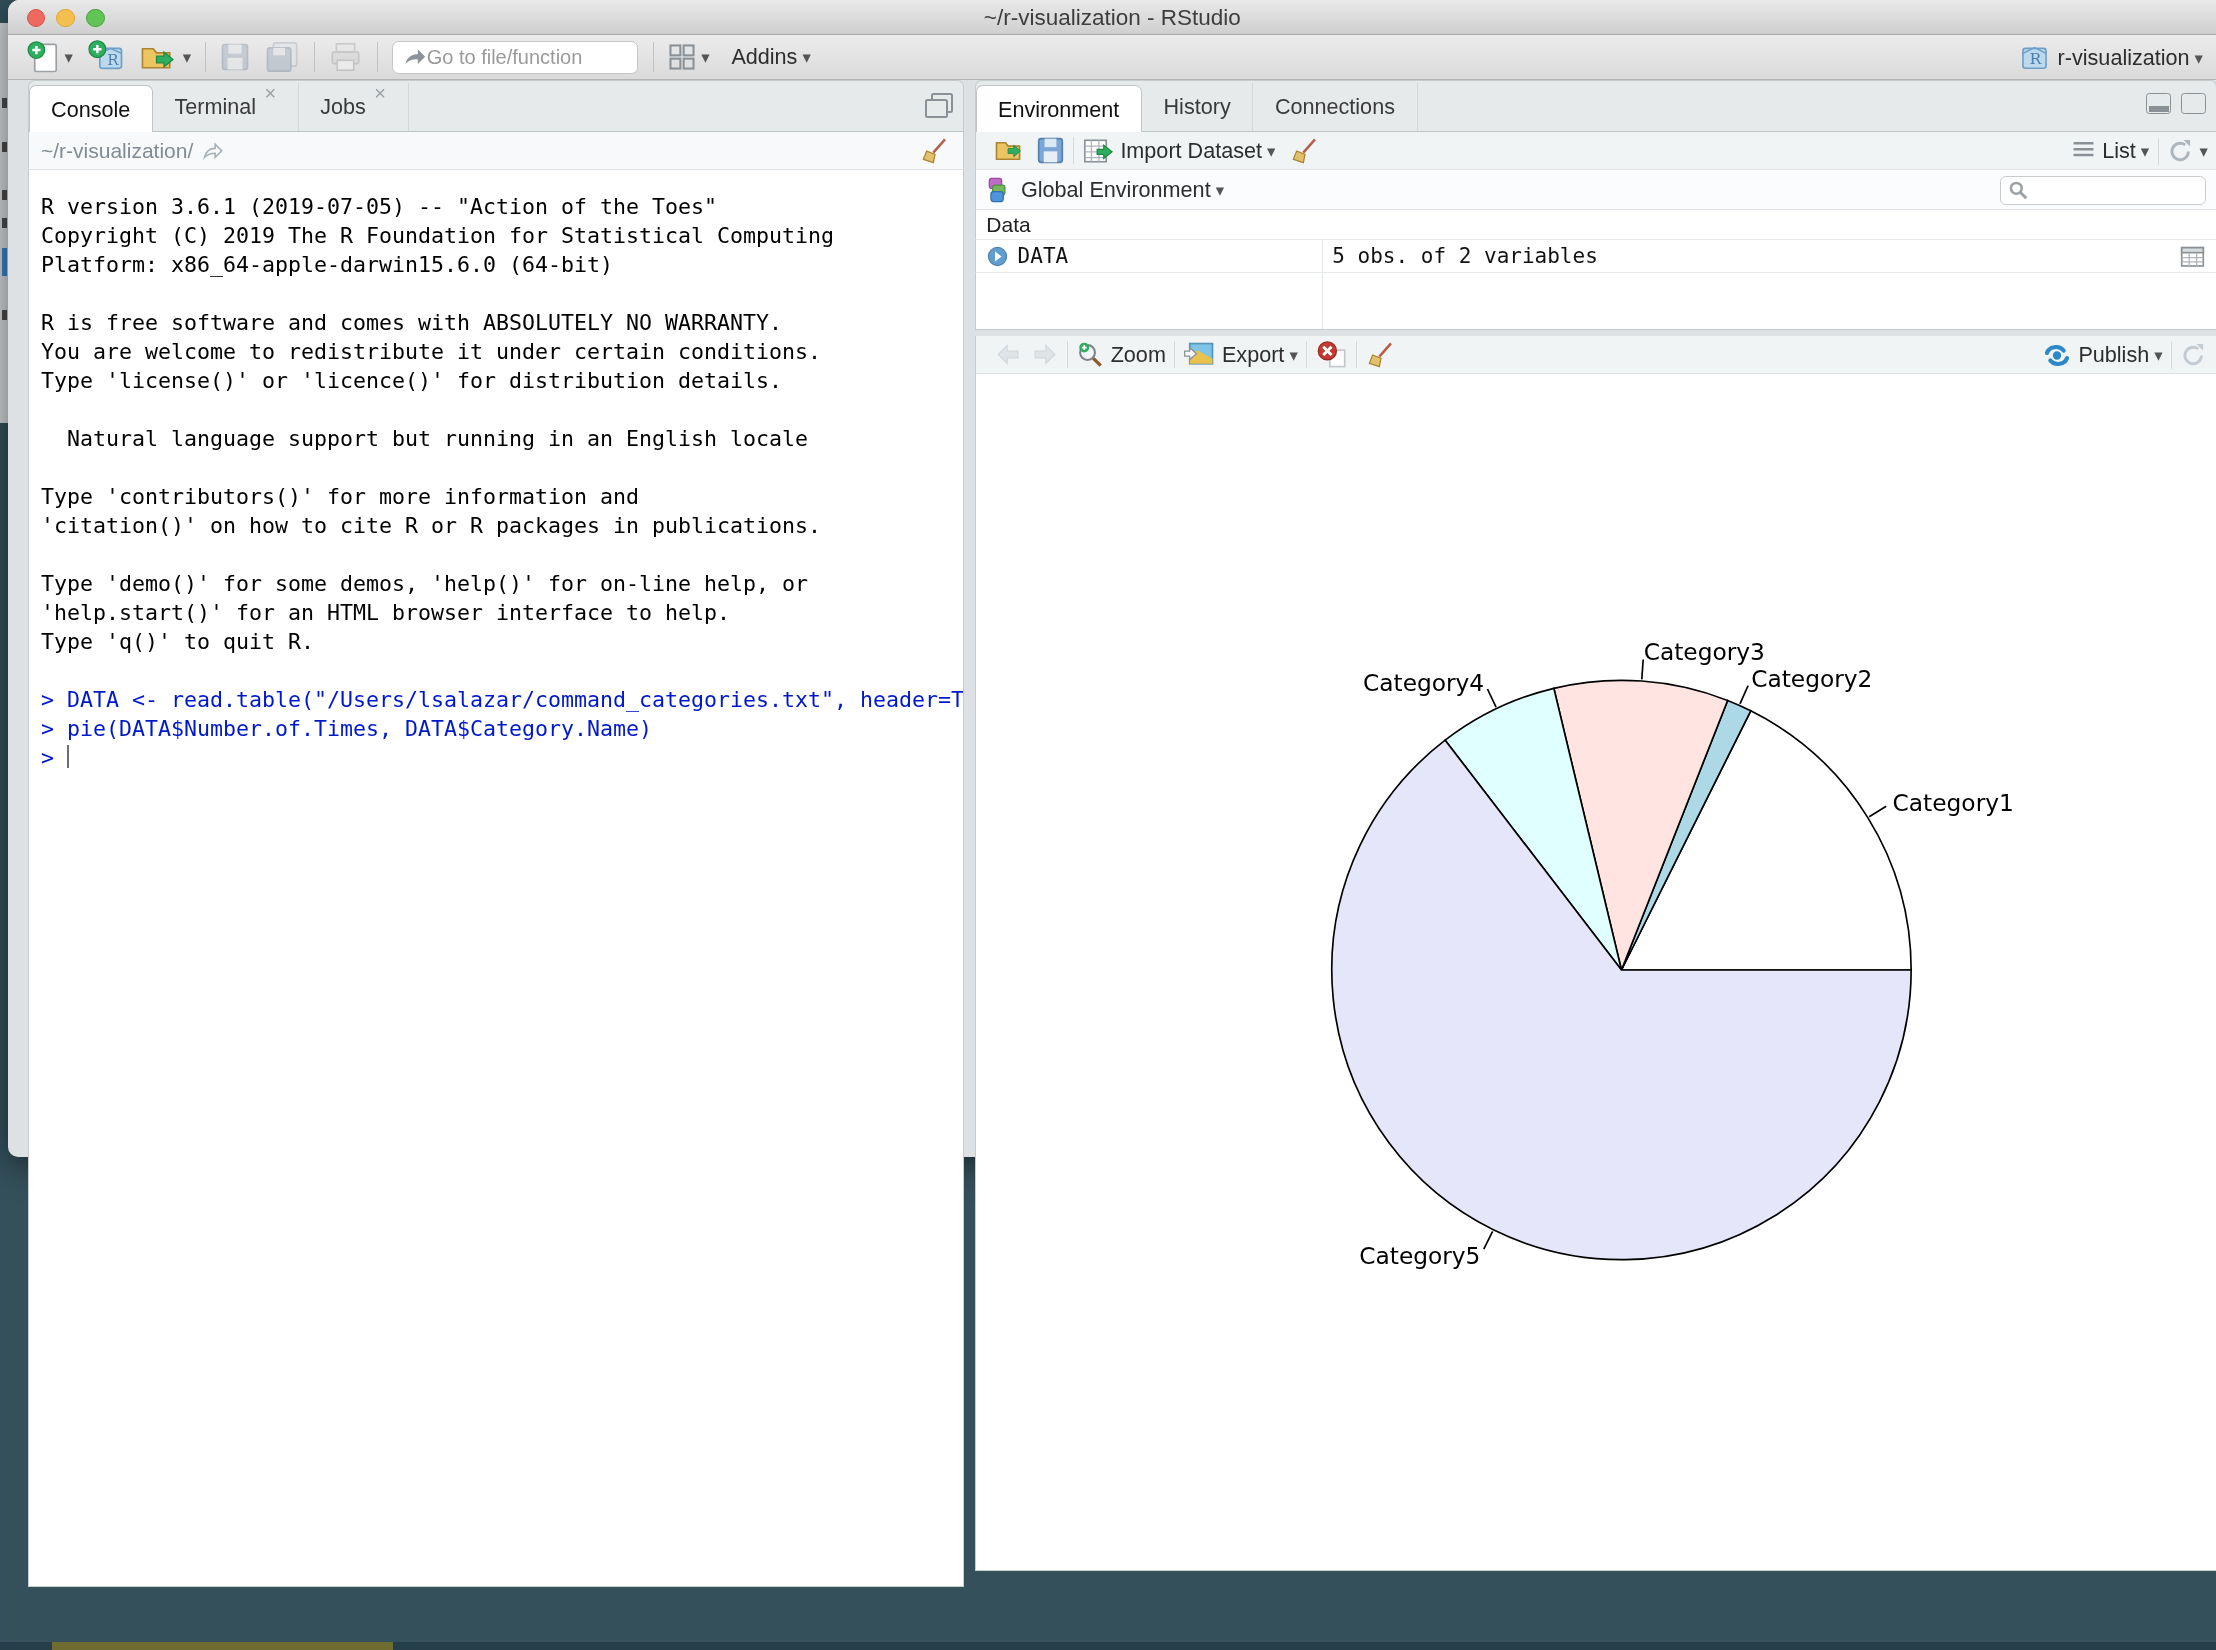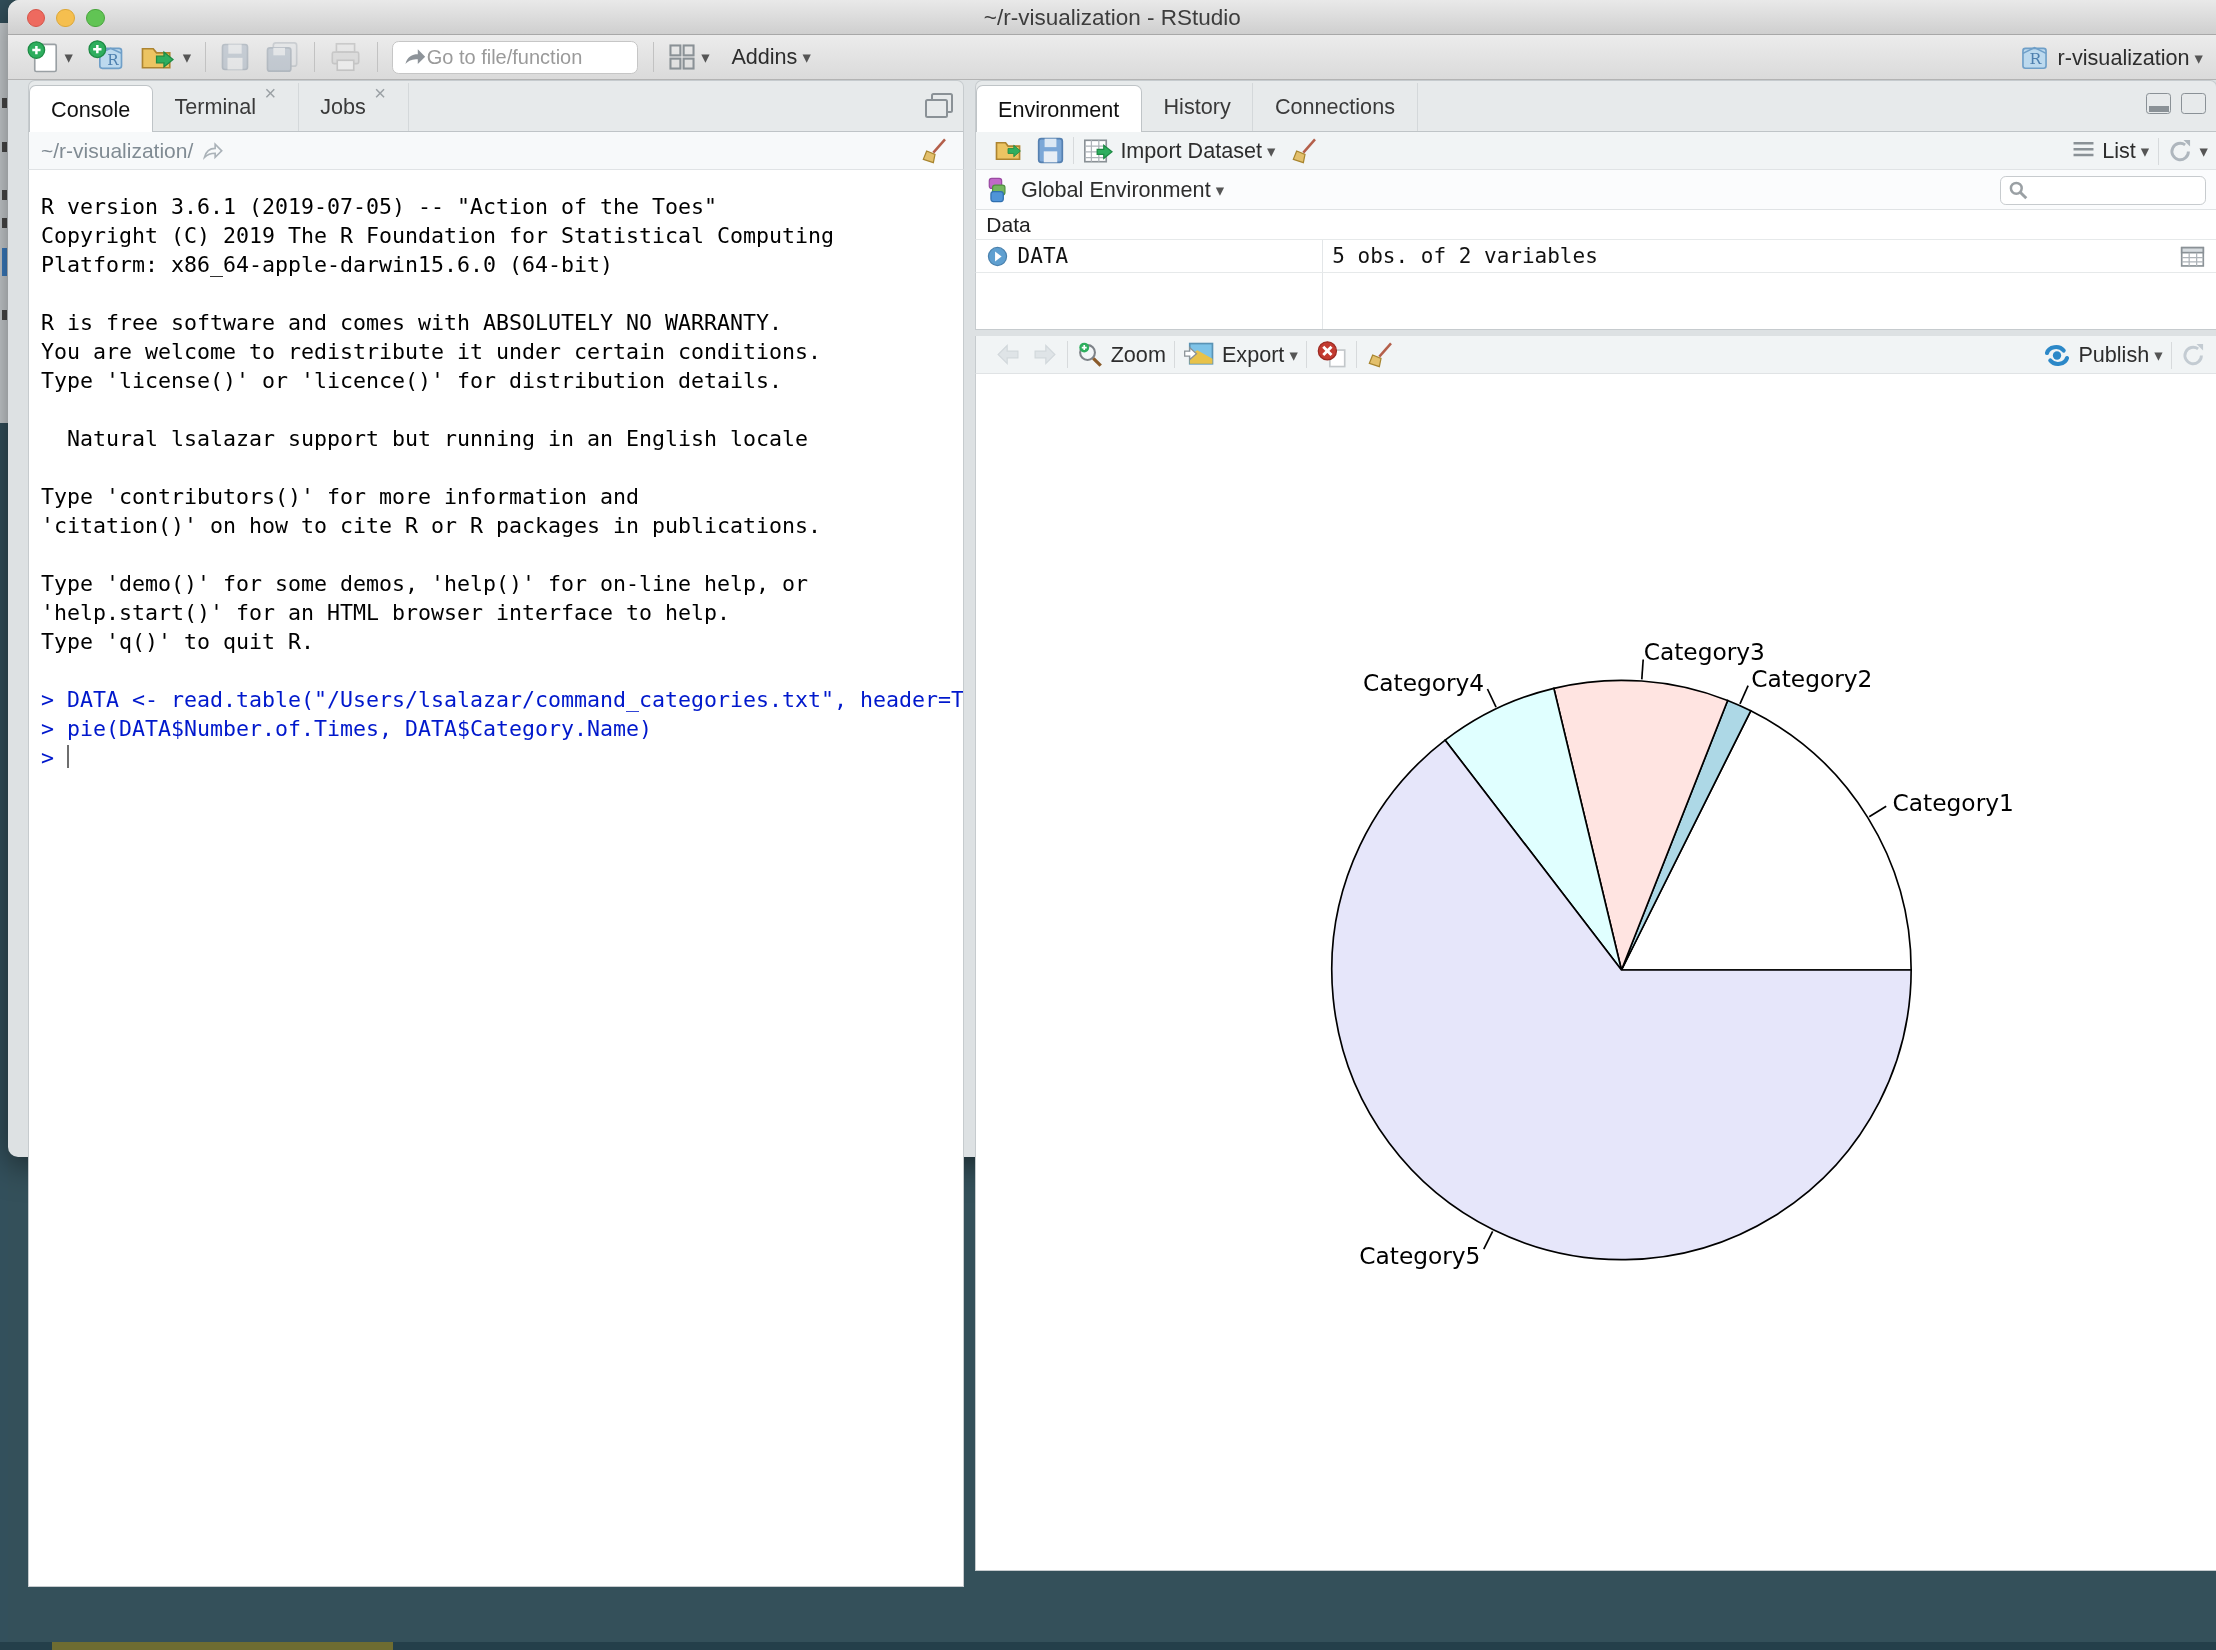--- a/index.html
+++ b/index.html
@@ -304,21 +304,21 @@
     </div>
     <div class="console-body">
         <div class="console-line">R version 3.6.1 (2019-07-05) -- "Action of the Toes"</div>
         <div class="console-line">Copyright (C) 2019 The R Foundation for Statistical Computing</div>
         <div class="console-line">Platform: x86_64-apple-darwin15.6.0 (64-bit)</div>
         <div class="console-line">&nbsp;</div>
         <div class="console-line">R is free software and comes with ABSOLUTELY NO WARRANTY.</div>
         <div class="console-line">You are welcome to redistribute it under certain conditions.</div>
         <div class="console-line">Type 'license()' or 'licence()' for distribution details.</div>
         <div class="console-line">&nbsp;</div>
-        <div class="console-line">  Natural lsalazar support but running in an English locale</div>
+        <div class="console-line">  Natural language support but running in an English locale</div>
         <div class="console-line">&nbsp;</div>
         <div class="console-line">Type 'contributors()' for more information and</div>
         <div class="console-line">'citation()' on how to cite R or R packages in publications.</div>
         <div class="console-line">&nbsp;</div>
         <div class="console-line">Type 'demo()' for some demos, 'help()' for on-line help, or</div>
         <div class="console-line">'help.start()' for an HTML browser interface to help.</div>
         <div class="console-line">Type 'q()' to quit R.</div>
         <div class="console-line">&nbsp;</div>
         <div class="console-line cmd">&gt; DATA &lt;- read.table("/Users/lsalazar/command_categories.txt", header=TRUE)</div>
         <div class="console-line cmd">&gt; pie(DATA$Number.of.Times, DATA$Category.Name)</div>

